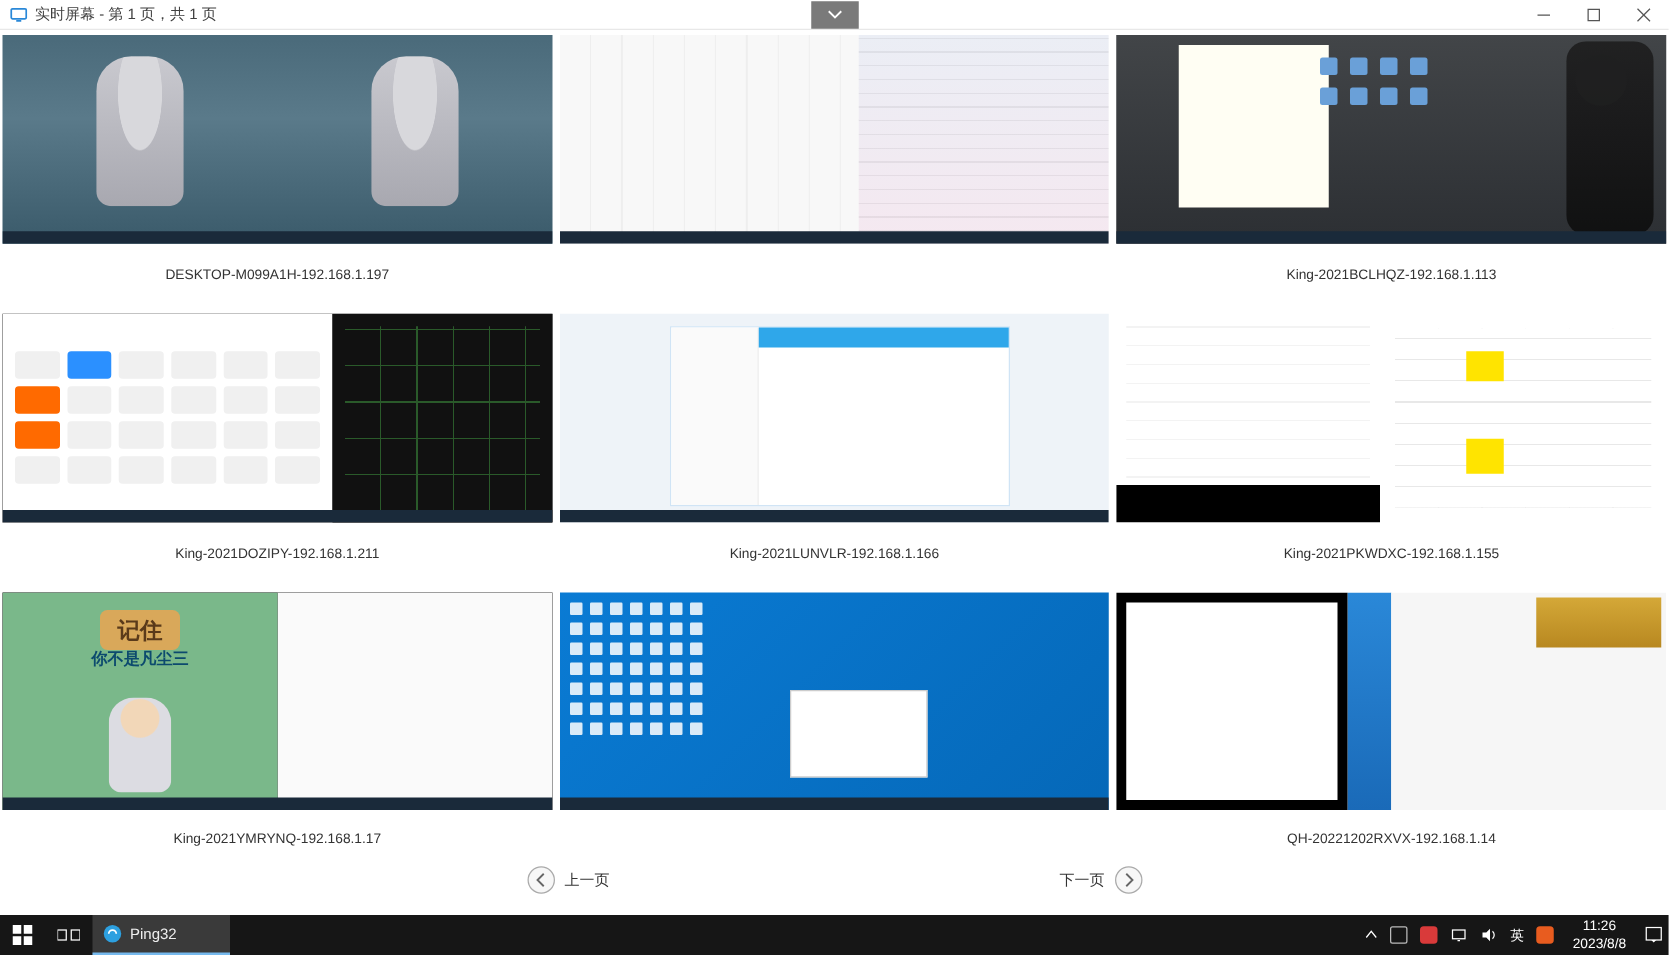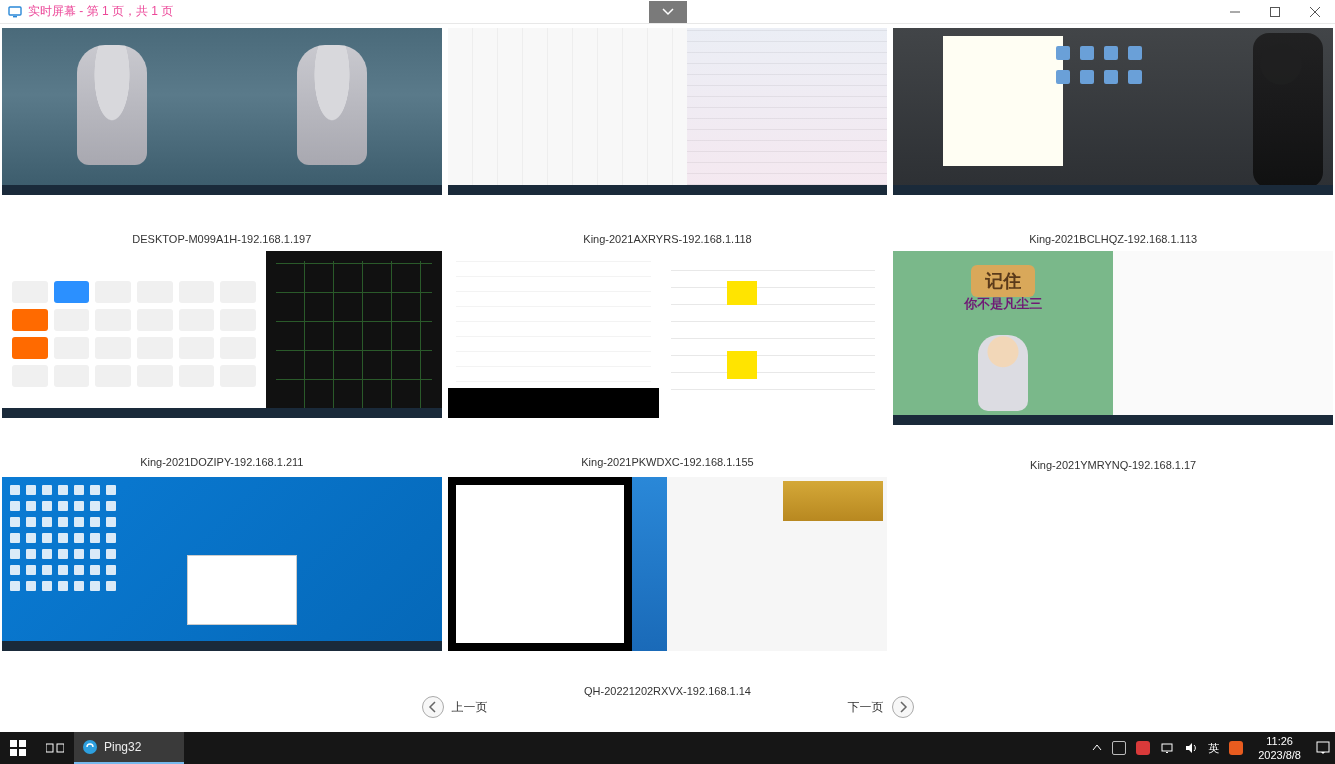--- a/index.html
+++ b/index.html
@@ -2,34 +2,34 @@
 <html><head>
 <meta charset="utf-8">
 <style>
 * { margin: 0; padding: 0; box-sizing: border-box; }
 body { font-family: "Microsoft YaHei", "Segoe UI", sans-serif; font-size: 12px; background: #fff; width: 1335px; height: 764px; overflow: hidden; position: relative; }
 
 
 .titlebar { height: 24px; display: flex; align-items: center; background: #fff; border-bottom: 1px solid #e8e8e8; position: relative; }
 .titlebar .app-icon { width: 14px; height: 14px; margin: 0 6px 0 8px; }
 .titlebar .app-icon svg { display: block; }
-.titlebar .title { font-size: 12px; color: #ec4899; }
+.titlebar .title { font-size: 12px; color: #404040; }
 .titlebar .dropdown { position: absolute; left: 50%; transform: translateX(-50%); width: 38px; height: 22px; background: #7a7a7a; display: flex; align-items: center; justify-content: center; cursor: pointer; }
 .titlebar .dropdown svg { fill: #fff; }
 .titlebar .win-controls { position: absolute; right: 0; top: 0; display: flex; height: 24px; }
 .titlebar .win-controls div { width: 40px; display: flex; align-items: center; justify-content: center; cursor: pointer; }
 .titlebar .win-controls svg { stroke: #555; fill: none; }
 
 
 .grid-wrap { padding: 4px 2px 0 2px; }
 .grid { display: grid; grid-template-columns: repeat(3, 1fr); gap: 6px; }
 .cell { display: flex; flex-direction: column; align-items: center; }
 .thumb { width: 100%; height: 167px; background: #000; position: relative; overflow: hidden; cursor: pointer; }
 .row3 .thumb { height: 174px; font-weight: bold; }
-.caption-row { height: 50px; display: flex; align-items: flex-end; justify-content: center; }
+.caption-row { height: 50px; display: flex; align-items: center; justify-content: center; }
 .caption-row.last { height: 46px; }
 .caption { font-size: 11px; color: #333; text-align: center; }
 
 
 .pager { height: 24px; display: flex; justify-content: center; gap: 360px; align-items: center; margin-top: -2px; }
 .pgbtn { display: flex; align-items: center; gap: 8px; cursor: pointer; justify-content: flex-end; }
 .pgbtn .circ { width: 22px; height: 22px; border: 1px solid #aaa; border-radius: 50%; display: flex; align-items: center; justify-content: center; background: #f7f7f7; }
 .pgbtn .circ svg { stroke: #666; fill: none; }
 .pgbtn span { font-size: 12px; color: #333; }
 
@@ -88,21 +88,21 @@
 .bg-sheet .l .rows { height: 100%; background: repeating-linear-gradient(0deg, #fff 0 14px, #f3f3f3 14px 15px); margin: 8px; }
 .bg-sheet .r { flex: 1; background: #fff; position: relative; }
 .bg-sheet .r .tbl { position: absolute; inset: 12px; background: repeating-linear-gradient(0deg, #fff 0 16px, #e8e8e8 16px 17px), repeating-linear-gradient(90deg, #fff 0 34px, #e8e8e8 34px 35px); }
 .bg-sheet .r .hl { position: absolute; left: 30%; top: 18%; width: 30px; height: 24px; background: #ffe400; }
 .bg-sheet .r .hl2 { position: absolute; left: 30%; top: 60%; width: 30px; height: 28px; background: #ffe400; }
 .bg-sheet .bottom { position: absolute; bottom: 0; left: 0; width: 48%; height: 30px; background: #000; }
 
 .bg-monk { display: flex; }
 .bg-monk .l { width: 50%; background: #7ab88a; position: relative; }
 .bg-monk .l .title { position: absolute; top: 14px; left: 50%; transform: translateX(-50%); background: #d9a85a; color: #5a3a1a; font-family: "KaiTi", serif; font-size: 18px; padding: 4px 14px; border-radius: 6px; }
-.bg-monk .l .sub { position: absolute; top: 44px; left: 50%; transform: translateX(-50%); color: #701a75; font-family: "KaiTi", serif; font-size: 13px; }
+.bg-monk .l .sub { position: absolute; top: 44px; left: 50%; transform: translateX(-50%); color: #0c4a6e; font-family: "KaiTi", serif; font-size: 13px; }
 .bg-monk .l .fig { position: absolute; bottom: 14px; left: 50%; transform: translateX(-50%); width: 50px; height: 76px; background: radial-gradient(circle at 50% 22%, #f2d7b8 0 15px, transparent 16px), #dcdce2; border-radius: 20px 20px 10px 10px; }
 .bg-monk .r { flex: 1; background: #fafafa; }
 
 .bg-windesk { background: linear-gradient(135deg, #0a7bd4, #0568b8); display: flex; }
 .bg-windesk .l { width: 38%; position: relative; }
 .bg-windesk .l .ic { position: absolute; inset: 8px 8px 14px 8px; display: grid; grid-template-columns: repeat(7, 10px); grid-auto-rows: 10px; gap: 6px; }
 .bg-windesk .l .ic i { background: rgba(255,255,255,.85); border-radius: 1px; }
 .bg-windesk .dlg { position: absolute; left: 42%; top: 45%; width: 110px; height: 70px; background: #fff; border: 1px solid #ccc; }
 .bg-windesk .r { flex: 1; position: relative; }
 
@@ -166,23 +166,20 @@
           <div class="caption">DESKTOP-M099A1H-192.168.1.197</div>
         </div>
     </div>
 
     <div class="cell">
       <div class="thumb bg-cad">
         <div class="l"></div>
           <div class="r"></div>
           <div class="tb-strip"></div>
       </div>
-      <div class="caption-row">
-          <div class="caption">King-2021AXRYRS-192.168.1.118</div>
-        </div>
     </div>
 
     <div class="cell">
       <div class="thumb bg-dark-desk">
         <div class="l">
             <div class="panel"></div>
           </div>
         <div class="r">
             <div class="icons">
               <i></i>
@@ -234,20 +231,34 @@
             </div>
           </div>
         <div class="r"></div>
           <div class="tb-strip"></div>
       </div>
       <div class="caption-row">
           <div class="caption">King-2021DOZIPY-192.168.1.211</div>
         </div>
     </div>
 
+    <div class="cell">
+      <div class="thumb bg-chat">
+        <div class="win">
+            <div class="side"></div>
+            <div class="main">
+              <div class="hdr"></div>
+            </div>
+          </div>
+        <div class="tb-strip"></div>
+      </div>
+      <div class="caption-row">
+          <div class="caption">King-2021LUNVLR-192.168.1.166</div>
+        </div>
+    </div>
 
     <div class="cell">
       <div class="thumb bg-sheet">
         <div class="l">
             <div class="rows"></div>
           </div>
         <div class="r">
             <div class="tbl"></div>
             <div class="hl"></div>
             <div class="hl2"></div>

